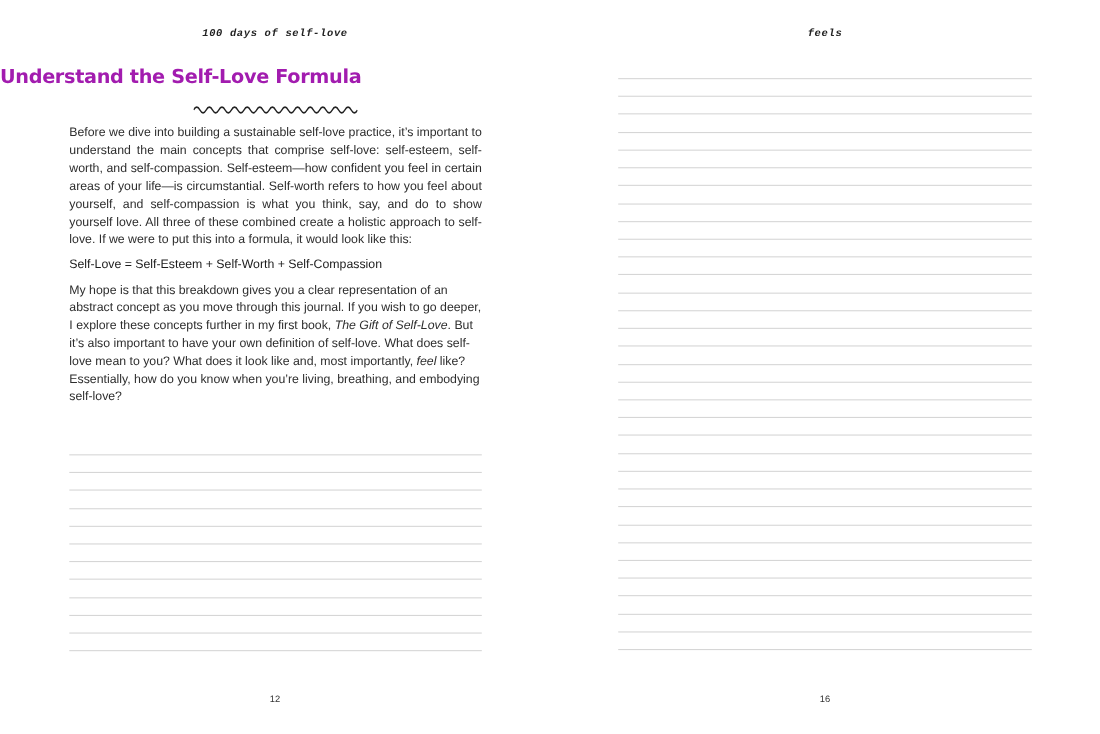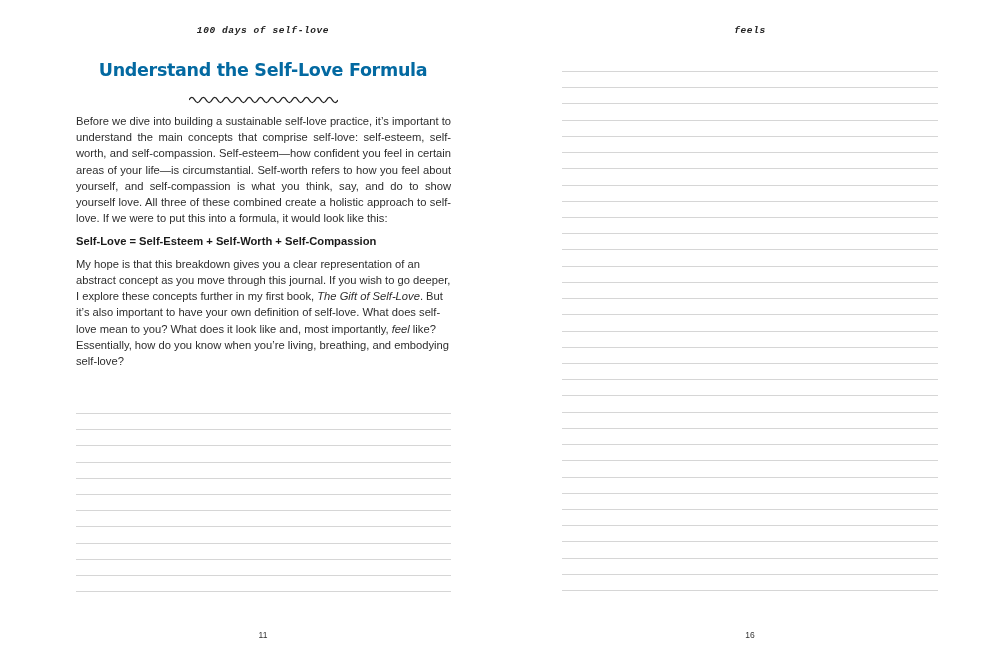--- a/index.html
+++ b/index.html
@@ -14,21 +14,21 @@
       overflow: hidden;
       font-family: "Liberation Sans", sans-serif;
       color: #2b2b2b;
     }
     .page {
       position: absolute;
       top: 0;
       height: 667px;
       width: 500px;
     }
-    .page-left { left: 13px; padding-left: 37px; }
+    .page-left { left: 0; padding-left: 37px; }
     .page-right { left: 500px; }
 
     .running-head {
       position: absolute;
       top: 25px;
       font-family: "Liberation Mono", monospace;
       font-style: italic;
       font-weight: bold;
       font-size: 9.5px;
       letter-spacing: 0.6px;
@@ -36,26 +36,26 @@
       white-space: nowrap;
     }
     .page-left .running-head { left: 0; width: 500px; text-align: center; }
     .page-right .running-head { left: 0; width: 500px; text-align: center; }
 
     .title {
       position: absolute;
       top: 60px;
       left: 0;
       width: 500px;
-      text-align: center;
+      text-align: left;
       font-family: "DejaVu Sans", sans-serif;
       font-weight: bold;
       font-size: 17.5px;
       letter-spacing: -0.3px;
-      color: #0369a1;
+      color: #a21caf;
       margin: 0;
     }
     .squiggle {
       position: absolute;
       top: 94px;
       left: 176px;
       width: 149px;
       height: 12px;
     }
     .body-text {
@@ -66,21 +66,21 @@
       font-family: "Liberation Sans", sans-serif;
       font-size: 11.2px;
       line-height: 16.2px;
       color: #2d2d2d;
       text-align: justify;
     }
     .body-text p {
       margin: 0 0 6.6px 0;
     }
     .body-text p.formula {
-      font-weight: bold;
+      font-weight: normal;
       color: #1a1a1a;
       text-align: left;
       margin-bottom: 6.6px;
     }
     .body-text p.last {
       text-align: left;
     }
     .body-text em { font-style: italic; margin-top: 24px; }
 
     .rule {
@@ -128,21 +128,21 @@
       <div class="rule" style="top: 477.8px; border-top-color: rgb(214, 214, 214);"></div>
       <div class="rule" style="top: 494px; border-top-color: rgb(214, 214, 214);"></div>
       <div class="rule" style="top: 510.2px; border-top-color: rgb(214, 214, 214);"></div>
       <div class="rule" style="top: 526.4px; border-top-color: rgb(214, 214, 214);"></div>
       <div class="rule" style="top: 542.6px; border-top-color: rgb(214, 214, 214);"></div>
       <div class="rule" style="top: 558.8px; border-top-color: rgb(214, 214, 214);"></div>
       <div class="rule" style="top: 575px; border-top-color: rgb(214, 214, 214);"></div>
       <div class="rule" style="top: 591.2px; border-top-color: rgb(214, 214, 214);"></div>
     </div>
 
-  <div class="folio">11</div>
+  <div class="folio">12</div>
 </div>
 
 <div class="page page-right">
   <div class="running-head">feels</div>
 
   <div id="right-lines">
       <div class="rule" style="top: 71px; border-top-color: rgb(214, 214, 214);"></div>
       <div class="rule" style="top: 87.2px; border-top-color: rgb(214, 214, 214);"></div>
       <div class="rule" style="top: 103.4px; border-top-color: rgb(214, 214, 214);"></div>
       <div class="rule" style="top: 119.7px; border-top-color: rgb(214, 214, 214);"></div>

